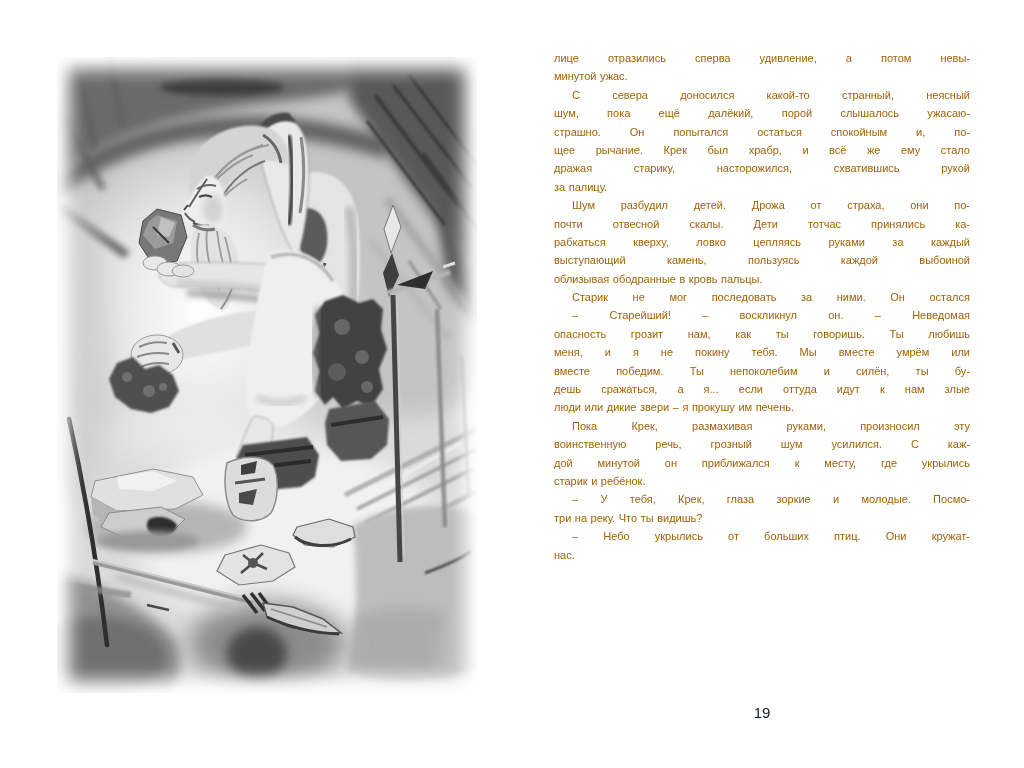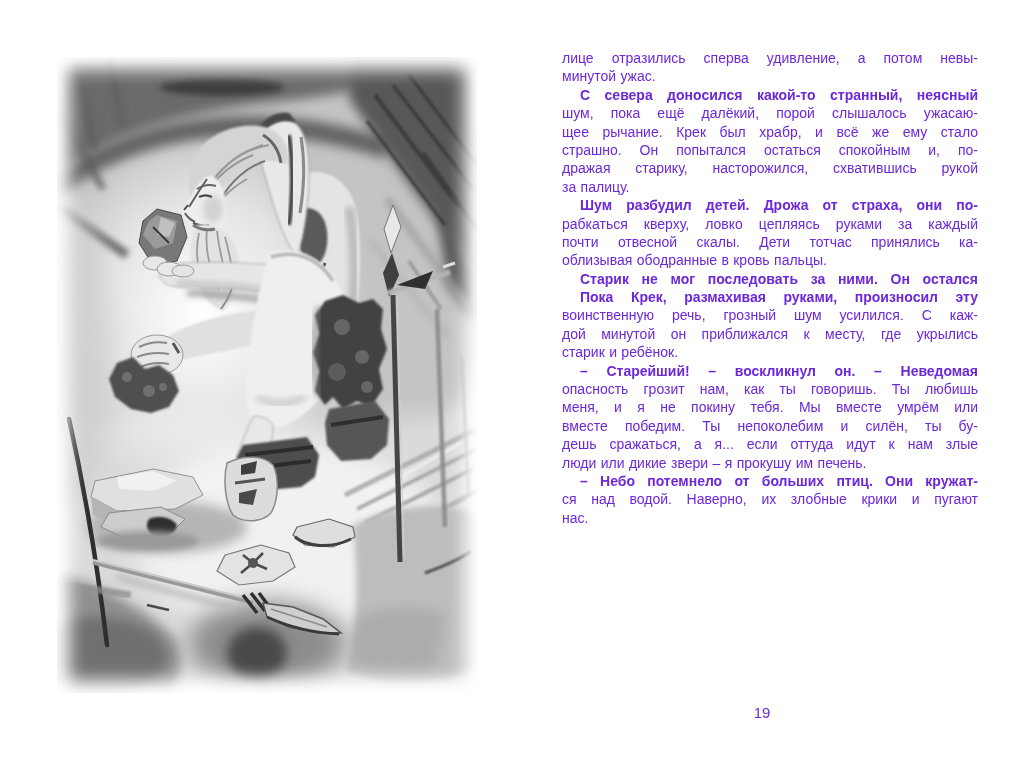--- a/index.html
+++ b/index.html
@@ -2,29 +2,29 @@
 <html><head>
 <meta charset="utf-8">
 <style>
   html,body{margin:0;padding:0;background:#ffffff;}
   body{width:1024px;height:768px;position:relative;overflow:hidden;
        font-family:"Liberation Sans","DejaVu Sans",sans-serif;}
   .illus{position:absolute;left:57px;top:57px;width:420px;height:636px;}
   .illus svg{display:block;width:100%;height:100%;}
   .illus::after{content:"";position:absolute;inset:0;
        box-shadow:inset 0 0 18px 12px #ffffff;pointer-events:none;}
-  .textcol{position:absolute;left:554px;top:49px;width:416px;color:#6d28d9;
-       font-size:14px;line-height:18.4px;margin-left:8px;}
+  .textcol{position:absolute;left:554px;top:49px;width:416px;color:#a16207;
+       font-size:11px;line-height:18.4px;}
   .para{margin:0;}
   .line{text-align:justify;text-align-last:justify;height:18.4px;overflow:hidden;
        word-spacing:0.5px;}
   .line.last{text-align-last:left;}
-  .line.indent{text-indent:18px;font-weight:bold;}
+  .line.indent{text-indent:18px;}
   .pagenum{position:absolute;left:554px;top:704px;width:416px;text-align:center;
-       font-size:15px;color:#6d28d9;}
+       font-size:15px;color:#0f172a;}
 </style>
 </head>
 <body>
 
 <div class="illus">
   <svg viewBox="0 0 420 636" role="img" xmlns="http://www.w3.org/2000/svg" aria-label="Черно-белая акварельная иллюстрация: бородатый старик сидит в пещере, сжимая камень; рядом копья, палица и камни">
     <defs>
       <filter id="b1" x="-30%" y="-30%" width="160%" height="160%">
           <feGaussianBlur stdDeviation="1.2"></feGaussianBlur>
         </filter>
@@ -232,48 +232,52 @@
 </div>
 
 <div class="textcol">
     <div class="para">
       <div class="line">лице отразились сперва удивление, а потом невы-</div>
       <div class="line last">минутой ужас.</div>
     </div>
     <div class="para">
       <div class="line indent">С севера доносился какой-то странный, неясный</div>
       <div class="line">шум, пока ещё далёкий, порой слышалось ужасаю-</div>
+      <div class="line">страшно. Он попытался остаться спокойным и, по-</div>
       <div class="line">щее рычание. Крек был храбр, и всё же ему стало</div>
-      <div class="line">страшно. Он попытался остаться спокойным и, по-</div>
       <div class="line">дражая старику, насторожился, схватившись рукой</div>
       <div class="line last">за палицу.</div>
     </div>
     <div class="para">
       <div class="line indent">Шум разбудил детей. Дрожа от страха, они по-</div>
+      <div class="line">почти отвесной скалы. Дети тотчас принялись ка-</div>
       <div class="line">рабкаться кверху, ловко цепляясь руками за каждый</div>
-      <div class="line">почти отвесной скалы. Дети тотчас принялись ка-</div>
+      <div class="line">выступающий камень, пользуясь каждой выбоиной</div>
       <div class="line last">облизывая ободранные в кровь пальцы.</div>
     </div>
     <div class="para">
       <div class="line indent">Старик не мог последовать за ними. Он остался</div>
-    </div>
-    <div class="para">
-      <div class="line indent">Пока Крек, размахивая руками, произносил эту</div>
-      <div class="line">воинственную речь, грозный шум усилился. С каж-</div>
-      <div class="line">дой минутой он приближался к месту, где укрылись</div>
-      <div class="line last">старик и ребёнок.</div>
     </div>
     <div class="para">
       <div class="line indent">– Старейший! – воскликнул он. – Неведомая</div>
       <div class="line">опасность грозит нам, как ты говоришь. Ты любишь</div>
       <div class="line">меня, и я не покину тебя. Мы вместе умрём или</div>
       <div class="line">вместе победим. Ты непоколебим и силён, ты бу-</div>
       <div class="line">дешь сражаться, а я... если оттуда идут к нам злые</div>
       <div class="line last">люди или дикие звери – я прокушу им печень.</div>
     </div>
     <div class="para">
-      <div class="line indent">– Небо потемнело от больших птиц. Они кружат-</div>
-      <div class="line">ся над водой. Наверно, их злобные крики и пугают</div>
+      <div class="line indent">Пока Крек, размахивая руками, произносил эту</div>
+      <div class="line">воинственную речь, грозный шум усилился. С каж-</div>
+      <div class="line">дой минутой он приближался к месту, где укрылись</div>
+      <div class="line last">старик и ребёнок.</div>
+    </div>
+    <div class="para">
+      <div class="line indent">– У тебя, Крек, глаза зоркие и молодые. Посмо-</div>
+      <div class="line last">три на реку. Что ты видишь?</div>
+    </div>
+    <div class="para">
+      <div class="line indent">– Небо укрылись от больших птиц. Они кружат-</div>
       <div class="line last">нас.</div>
     </div>
   </div>
 
 <div class="pagenum">19</div>
 
 </body></html>

